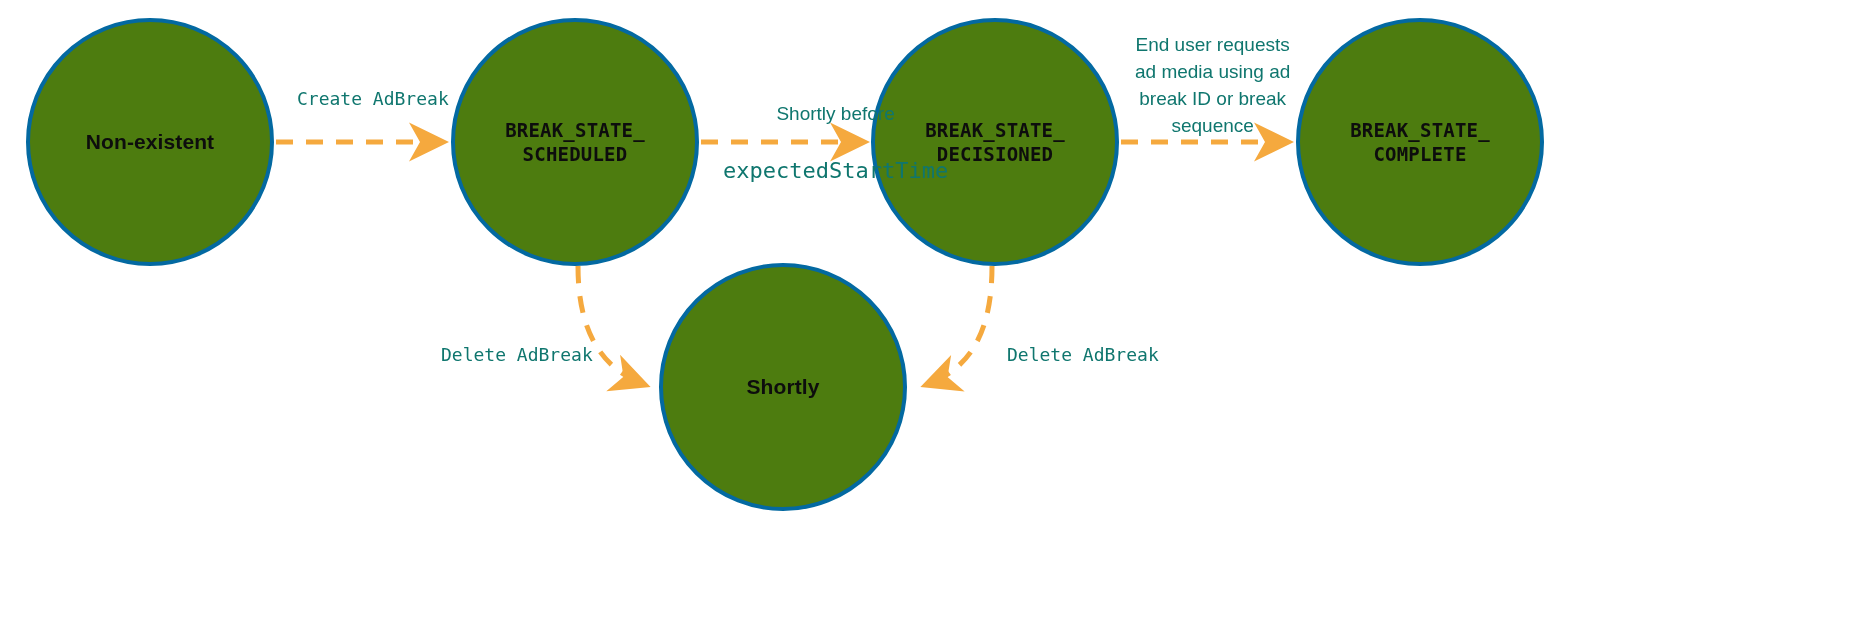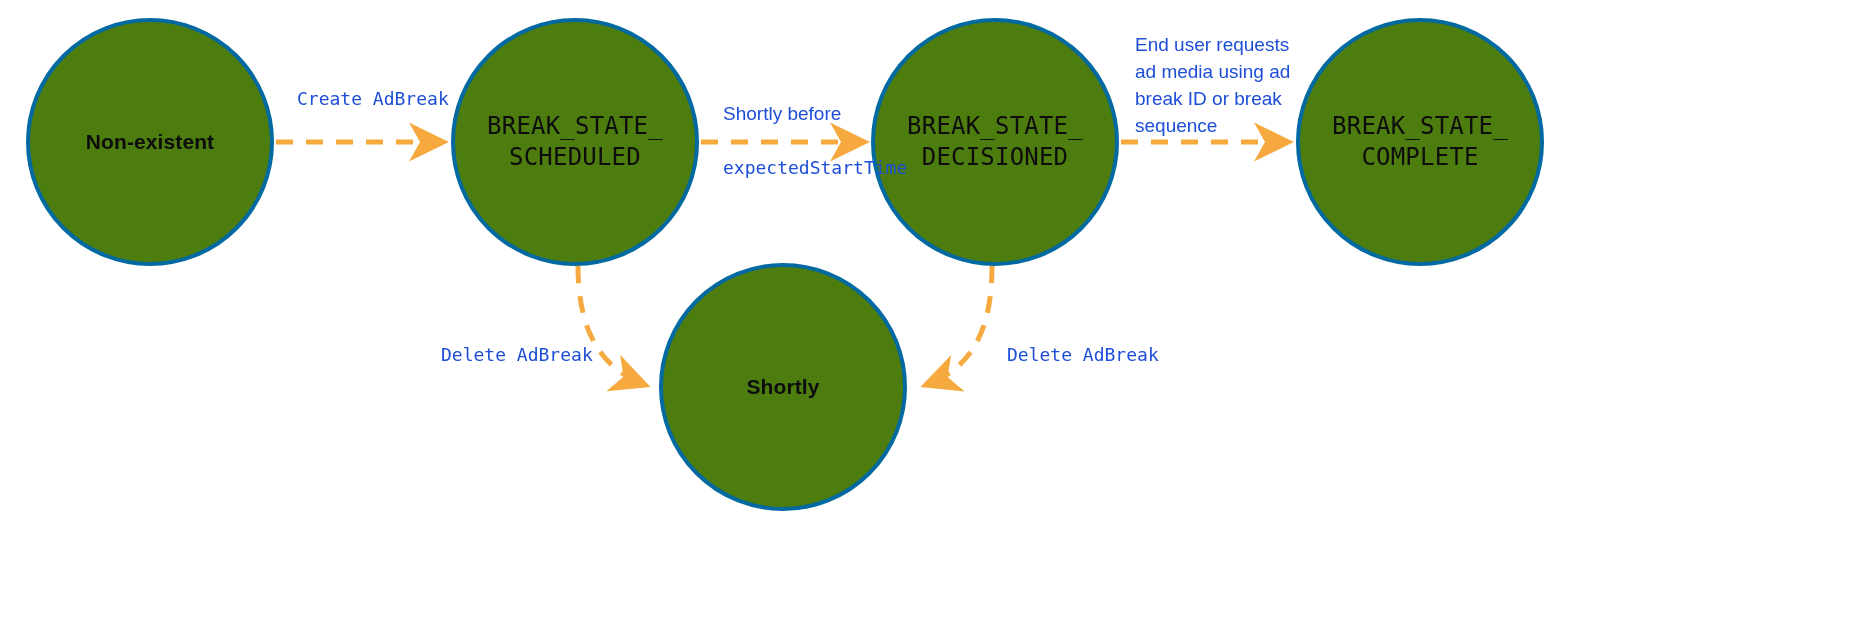--- a/index.html
+++ b/index.html
@@ -43,44 +43,45 @@
     pointer-events: none;
   }
   .label-sans {
     font-family: "Liberation Sans", sans-serif;
     font-weight: bold;
     font-size: 21px;
     letter-spacing: 0.1px;
   }
   .label-mono {
     font-family: "DejaVu Sans Mono", "Liberation Mono", monospace;
-    font-weight: normal;
-    font-size: 24px;
+    font-weight: bold;
+    font-size: 19px;
     letter-spacing: 0.2px;
   }
   .edge-label {
     position: absolute;
-    color: #1d4ed8;
+    color: #0f766e;
     line-height: 1.42;
     white-space: pre-line;
     pointer-events: none;
+    text-align: center;
   }
   .elabel-sans {
     font-family: "Liberation Sans", sans-serif;
     font-weight: normal;
     font-size: 19px;
   }
   .elabel-mono {
     font-family: "DejaVu Sans Mono", "Liberation Mono", monospace;
     font-weight: normal;
     font-size: 18px;
   }
   .elabel-mixed .mono {
     font-family: "DejaVu Sans Mono", "Liberation Mono", monospace;
-    font-size: 18px;
+    font-size: 22px;
   }
   .elabel-mixed {
     font-family: "Liberation Sans", sans-serif;
     font-size: 19px;
   }
 </style>
 </head>
 <body>
 
 <div id="canvas">

